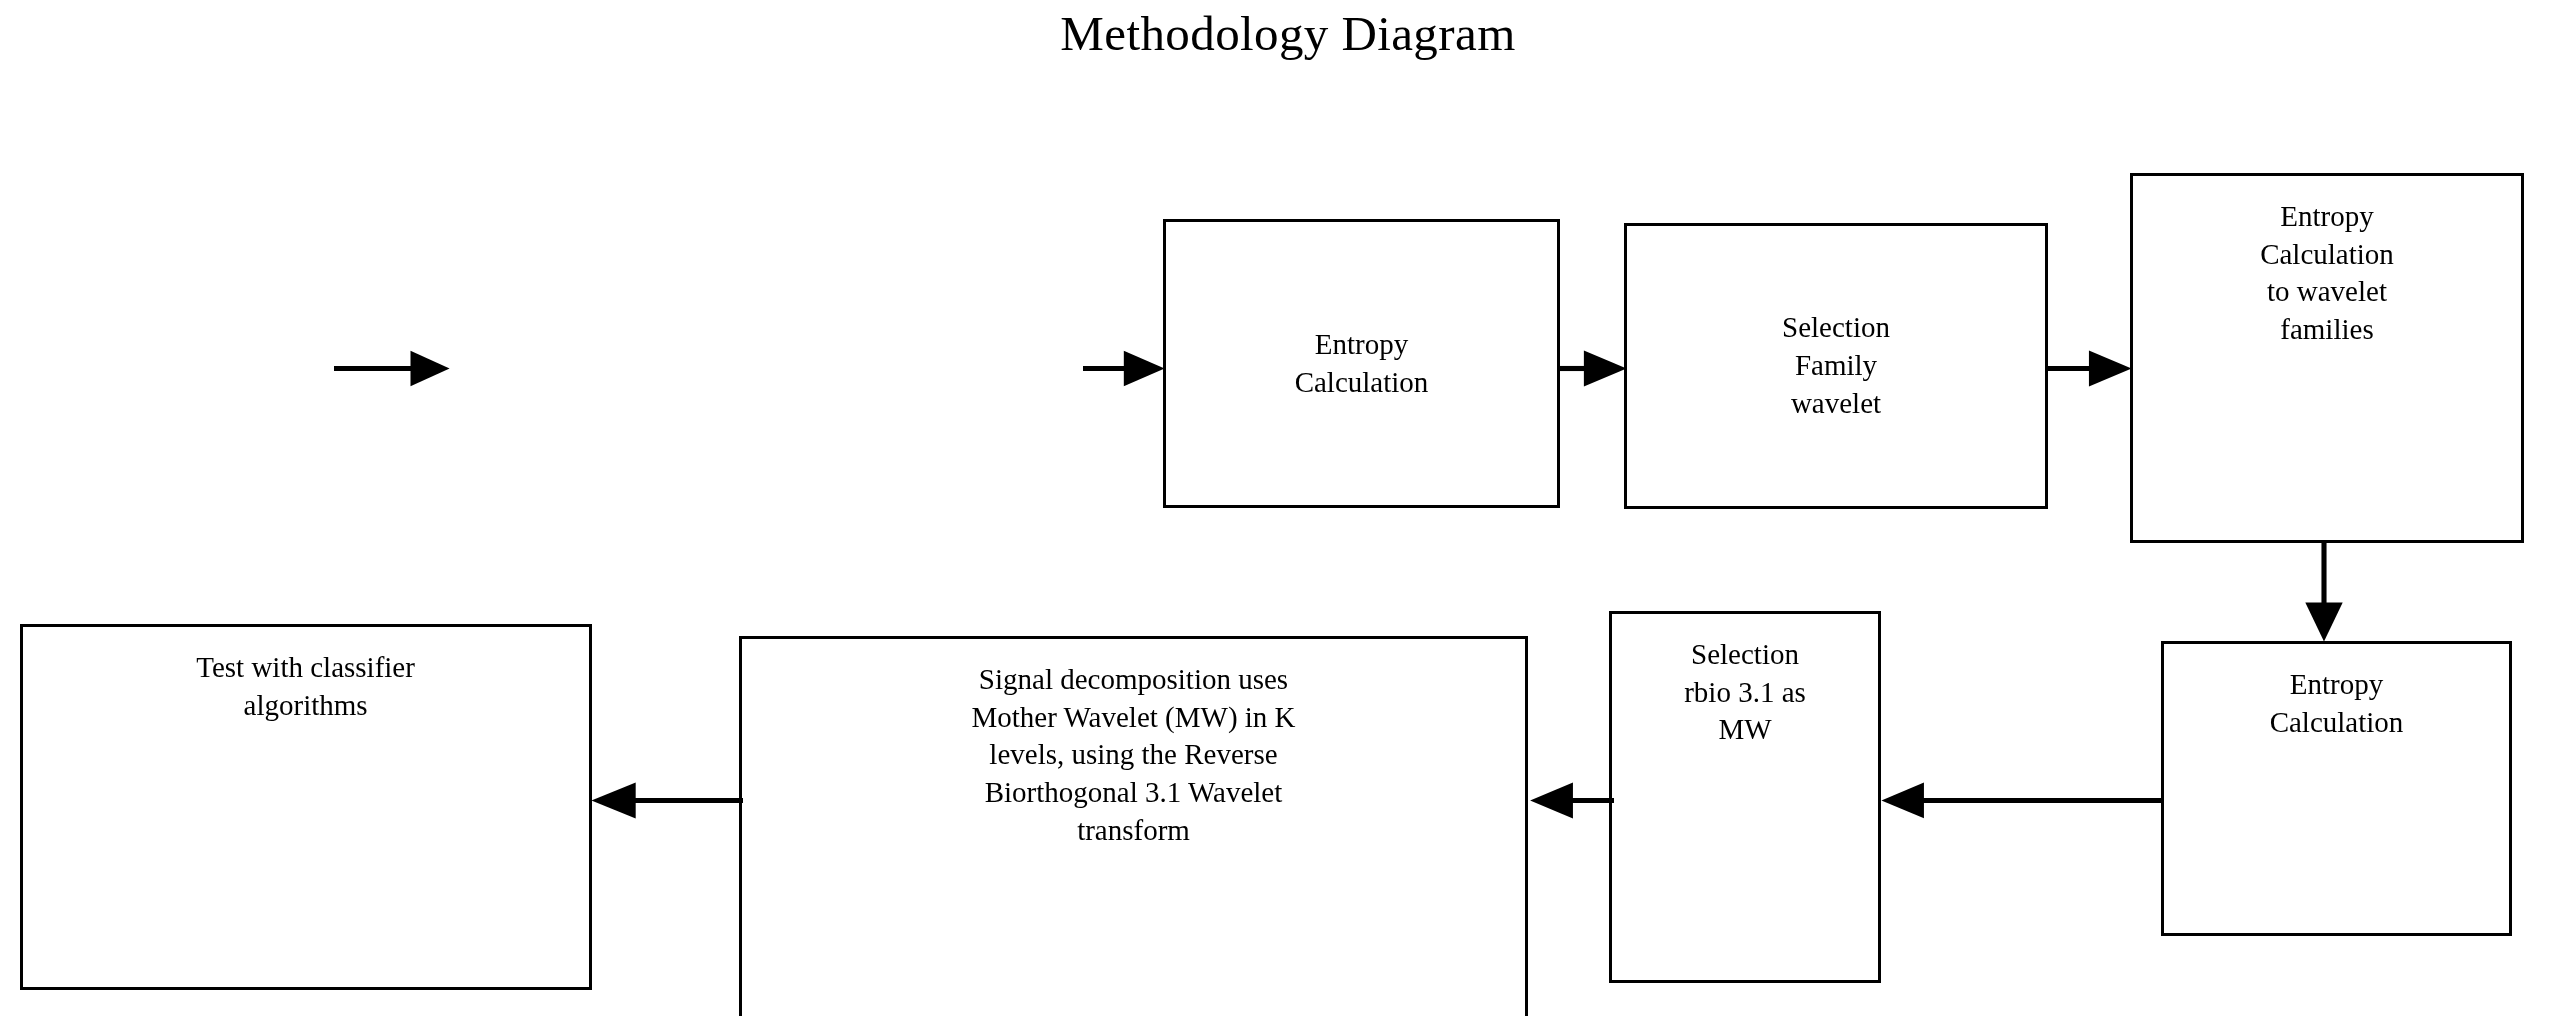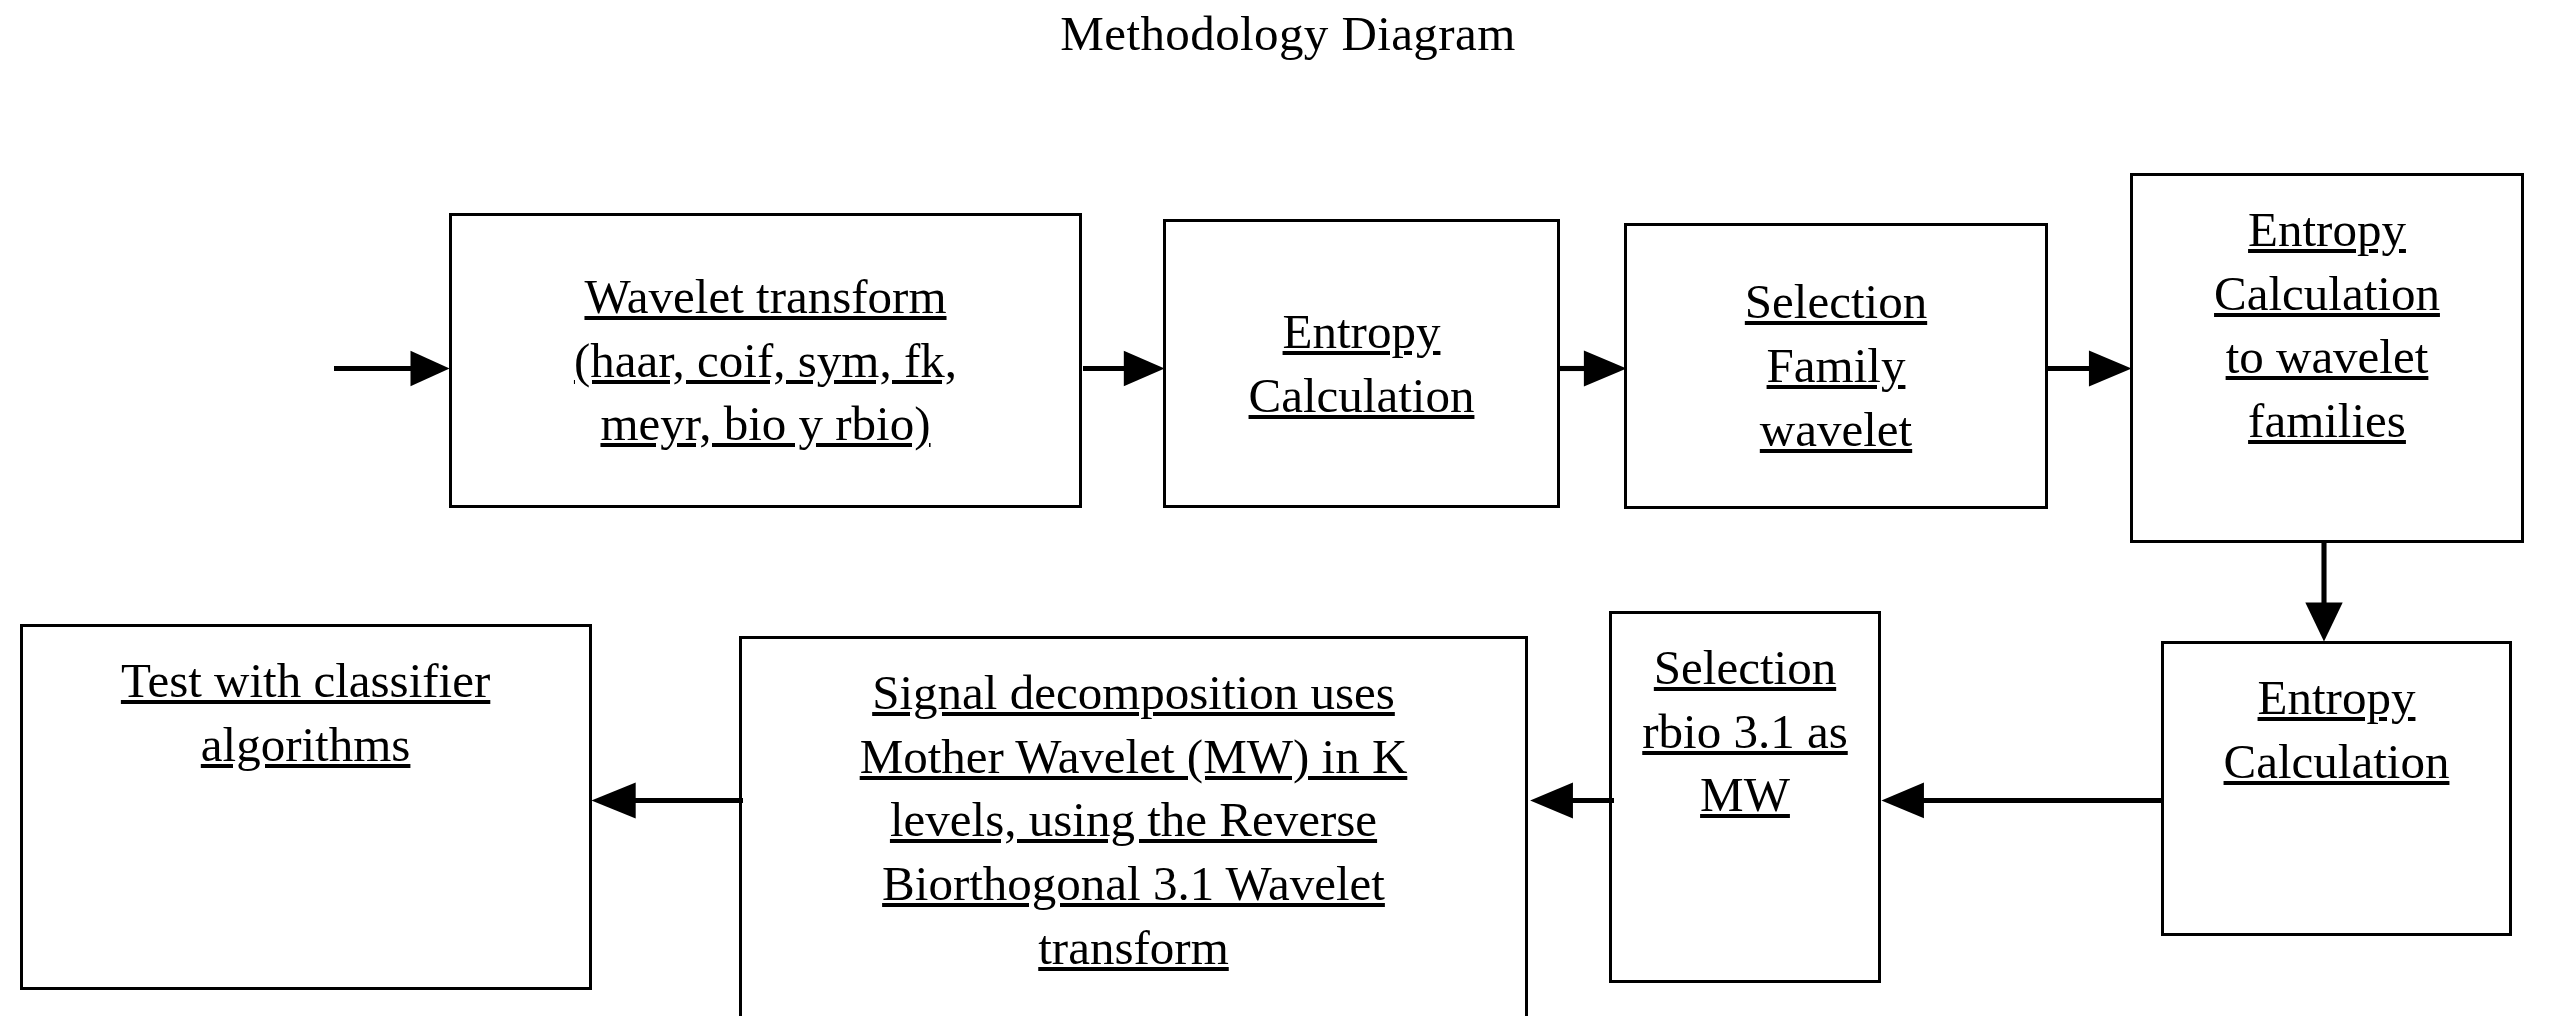--- a/index.html
+++ b/index.html
@@ -39,46 +39,42 @@
     display: flex;
     align-items: center;
     justify-content: center;
     text-align: center;
   }
   .node .node-label {
     display: block;
     width: 100%;
     padding: 0 19px;
     box-sizing: border-box;
-    font-size: 49px;
+    font-size: 29px;
     line-height: 1.30;
     color: #000000;
-    text-decoration: underline;
   }
   
   .node.align-top { align-items: flex-start; }
   .node.align-top .node-label { padding-top: 22px; }
 
   
   .conn {
     position: absolute;
   }
   .conn svg { display: block; overflow: visible; }
 </style>
 </head>
 <body>
 
 <div id="canvas">
 
   <div class="diagram-title" style="top:6.8px;">Methodology Diagram</div>
 
 
-  <div class="node" style="left:449px; top:213px; width:633px; height:295px;">
-    <span class="node-label">Wavelet transform<br>(haar, coif, sym, fk,<br>meyr, bio y rbio)</span>
-  </div>
 
   <div class="node" style="left:1163px; top:219px; width:397px; height:289px;">
     <span class="node-label">Entropy<br>Calculation</span>
   </div>
 
   <div class="node" style="left:1624px; top:223px; width:424px; height:286px;">
     <span class="node-label">Selection<br>Family<br>wavelet</span>
   </div>
 
   <div class="node align-top" style="left:2130px; top:173px; width:394px; height:370px;">

